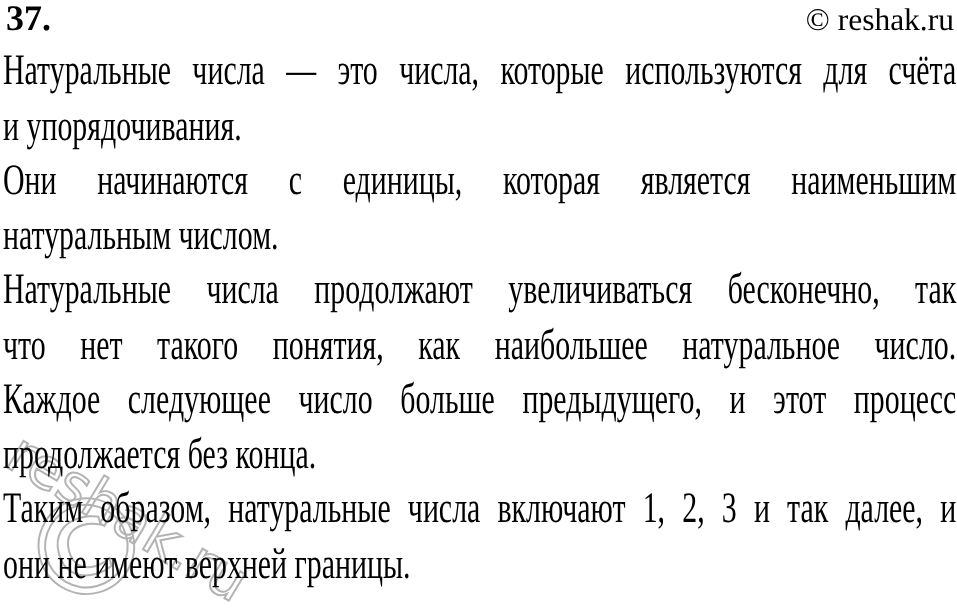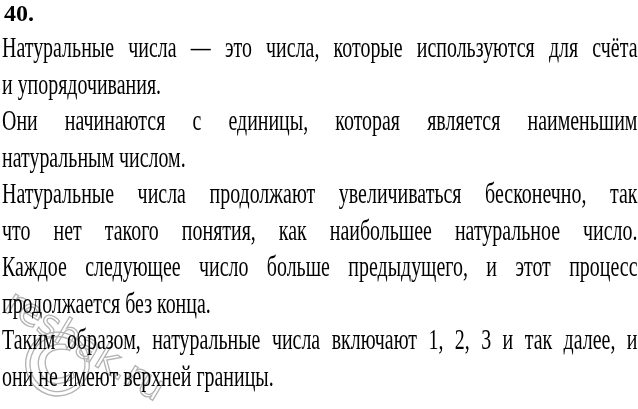--- a/index.html
+++ b/index.html
@@ -50,21 +50,22 @@
 </style>
 </head>
 <body>
 
 <svg class="watermark" viewBox="0 0 210 129" xmlns="http://www.w3.org/2000/svg">
   <text x="58" y="116" font-size="88" text-anchor="middle" transform="rotate(-15 58 86)">©</text>
   <text x="2" y="30" font-size="38" transform="rotate(31 2 30)">reshak.ru</text>
 </svg>
 
 <div class="header">
-  <span class="problem-number">40.</span>
+  <span class="problem-number">37.</span>
+  <span class="copyright">© reshak.ru</span>
 </div>
 
 <div class="body-text">
   <div class="line j">Натуральные числа — это числа, которые используются для счёта</div>
   <div class="line e">и упорядочивания.</div>
   <div class="line j">Они начинаются с единицы, которая является наименьшим</div>
   <div class="line e">натуральным числом.</div>
   <div class="line j">Натуральные числа продолжают увеличиваться бесконечно, так</div>
   <div class="line j">что нет такого понятия, как наибольшее натуральное число.</div>
   <div class="line j">Каждое следующее число больше предыдущего, и этот процесс</div>

